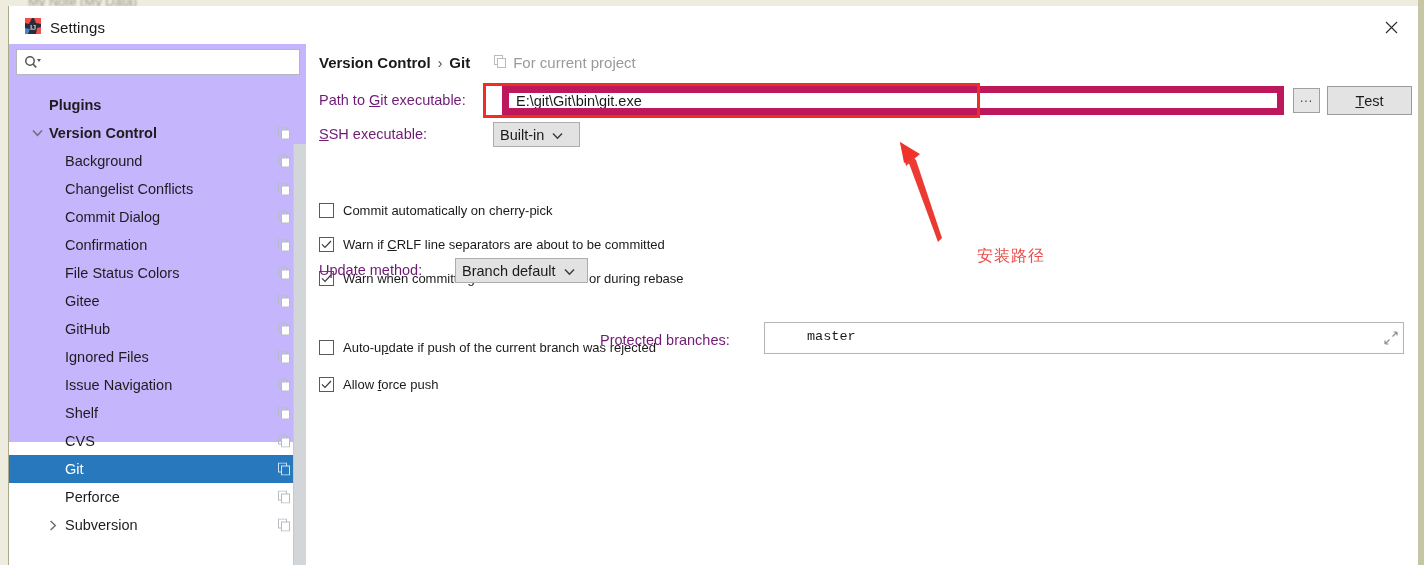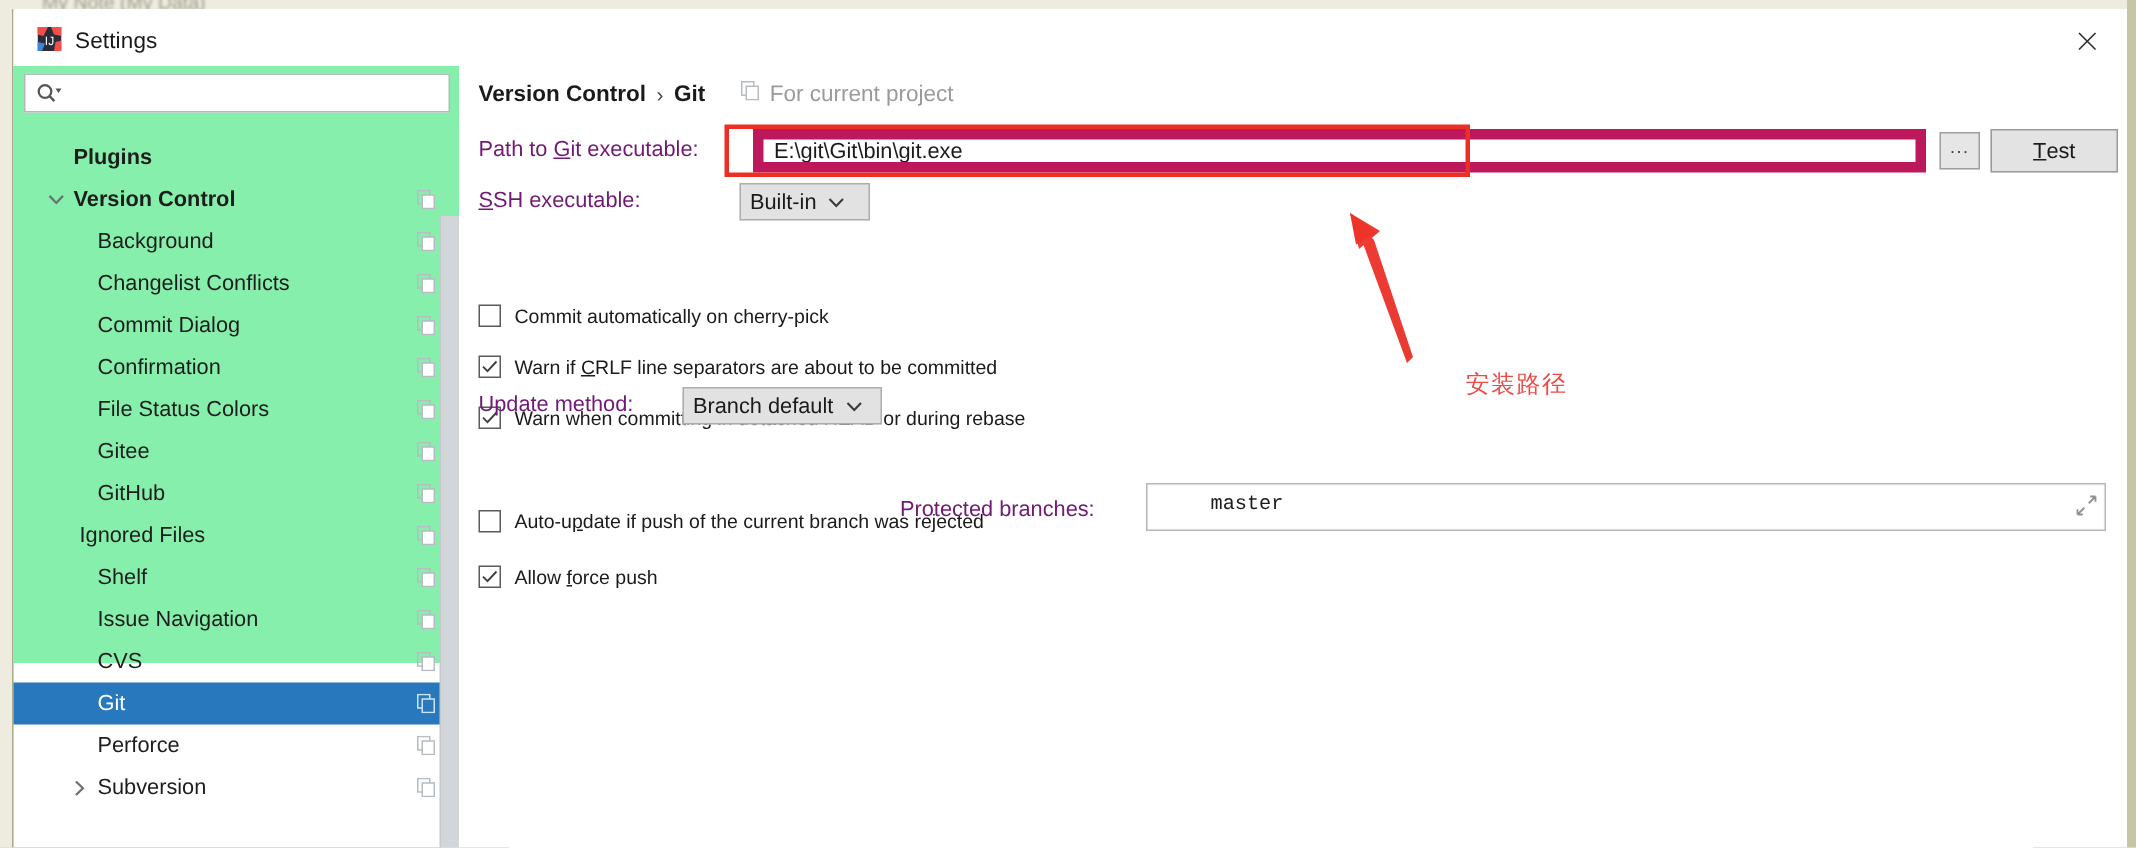--- a/index.html
+++ b/index.html
@@ -56,21 +56,21 @@
   .close-btn {
     position: absolute; right: 5px; top: 8px; width: 44px; height: 26px;
     display: flex; align-items: center; justify-content: center;
     cursor: pointer;
   }
   .close-btn svg { display: block; }
 
   
   .sidebar {
     position: absolute; left: 9px; top: 44px; width: 297px; height: 398px;
-    background: #86efac;
+    background: #c4b5fd;
   }
   .search-wrap {
     position: absolute; left: 7px; top: 5px; width: 284px; height: 26px;
     background: #ffffff;
     border: 1px solid #b4b8bc;
   }
   .search-icon { position: absolute; left: 7px; top: 5px; }
   .search-input {
     position: absolute; left: 30px; top: 0; width: 250px; height: 24px;
     border: 0; outline: none; background: transparent;
@@ -319,35 +319,35 @@
             </svg></span>
         </div>
         <div class="tree-row">
           <span class="label" style="left: 56px;">GitHub</span>
           <span class="copy-icon"><svg width="13" height="13" viewBox="0 0 13 13">
               <rect x="0.5" y="0.5" width="8" height="9" fill="none" stroke="#b6bcc1" stroke-width="1"></rect>
               <rect x="3.5" y="3.5" width="8" height="9" fill="#ffffff" stroke="#b6bcc1" stroke-width="1"></rect>
             </svg></span>
         </div>
         <div class="tree-row">
-          <span class="label" style="left: 44px;">Ignored Files</span>
+          <span class="label" style="left: 56px;">Ignored Files</span>
+          <span class="copy-icon"><svg width="13" height="13" viewBox="0 0 13 13">
+              <rect x="0.5" y="0.5" width="8" height="9" fill="none" stroke="#b6bcc1" stroke-width="1"></rect>
+              <rect x="3.5" y="3.5" width="8" height="9" fill="#ffffff" stroke="#b6bcc1" stroke-width="1"></rect>
+            </svg></span>
+        </div>
+        <div class="tree-row">
+          <span class="label" style="left: 56px;">Issue Navigation</span>
           <span class="copy-icon"><svg width="13" height="13" viewBox="0 0 13 13">
               <rect x="0.5" y="0.5" width="8" height="9" fill="none" stroke="#b6bcc1" stroke-width="1"></rect>
               <rect x="3.5" y="3.5" width="8" height="9" fill="#ffffff" stroke="#b6bcc1" stroke-width="1"></rect>
             </svg></span>
         </div>
         <div class="tree-row">
           <span class="label" style="left: 56px;">Shelf</span>
-          <span class="copy-icon"><svg width="13" height="13" viewBox="0 0 13 13">
-              <rect x="0.5" y="0.5" width="8" height="9" fill="none" stroke="#b6bcc1" stroke-width="1"></rect>
-              <rect x="3.5" y="3.5" width="8" height="9" fill="#ffffff" stroke="#b6bcc1" stroke-width="1"></rect>
-            </svg></span>
-        </div>
-        <div class="tree-row">
-          <span class="label" style="left: 56px;">Issue Navigation</span>
           <span class="copy-icon"><svg width="13" height="13" viewBox="0 0 13 13">
               <rect x="0.5" y="0.5" width="8" height="9" fill="none" stroke="#b6bcc1" stroke-width="1"></rect>
               <rect x="3.5" y="3.5" width="8" height="9" fill="#ffffff" stroke="#b6bcc1" stroke-width="1"></rect>
             </svg></span>
         </div>
         <div class="tree-row">
           <span class="label" style="left: 56px;">CVS</span>
           <span class="copy-icon"><svg width="13" height="13" viewBox="0 0 13 13">
               <rect x="0.5" y="0.5" width="8" height="9" fill="none" stroke="#b6bcc1" stroke-width="1"></rect>
               <rect x="3.5" y="3.5" width="8" height="9" fill="#ffffff" stroke="#b6bcc1" stroke-width="1"></rect>

